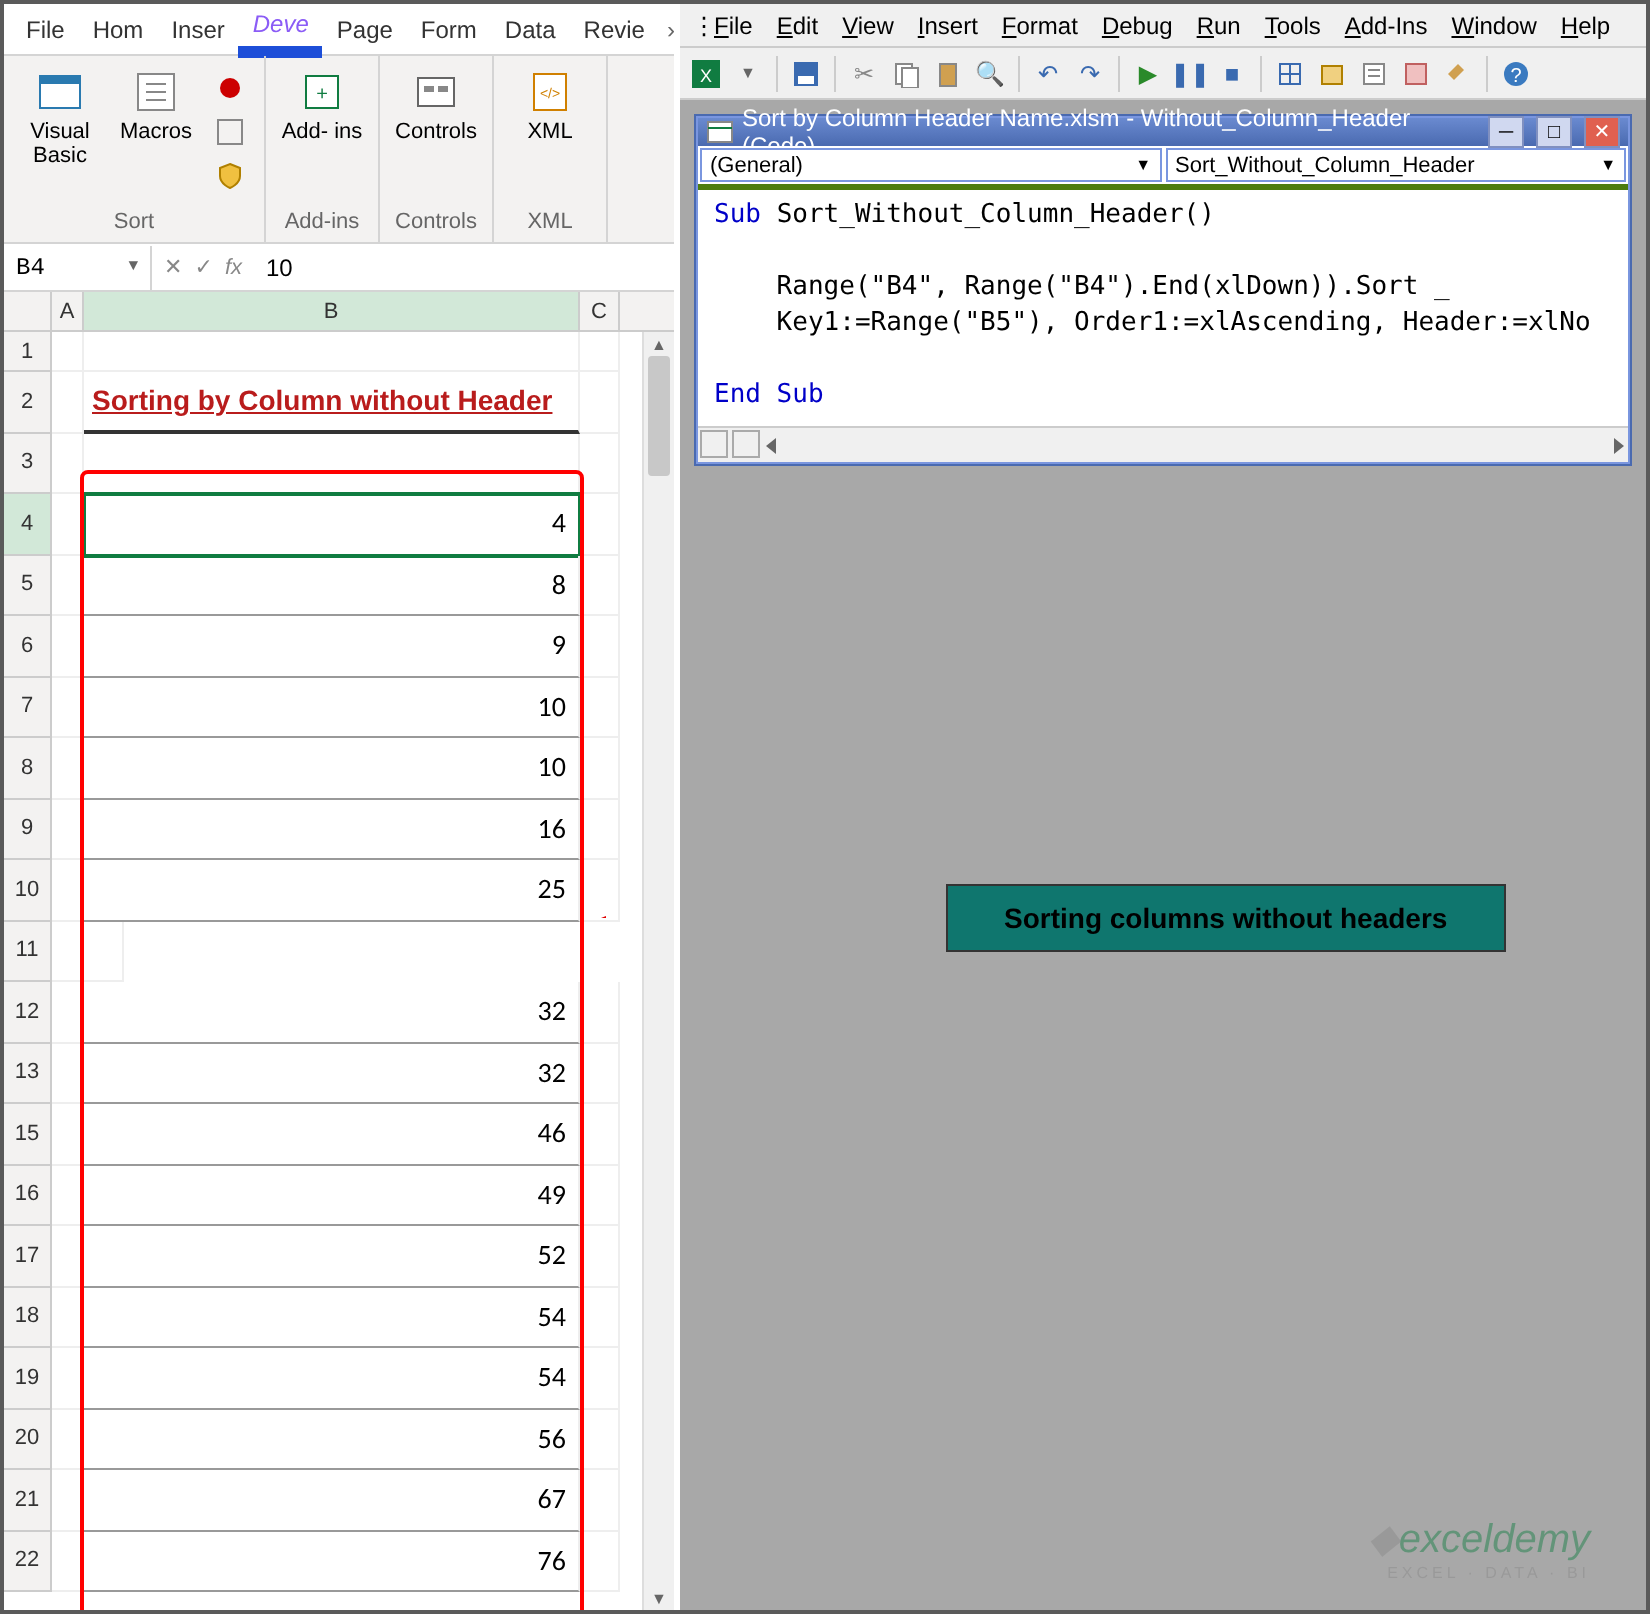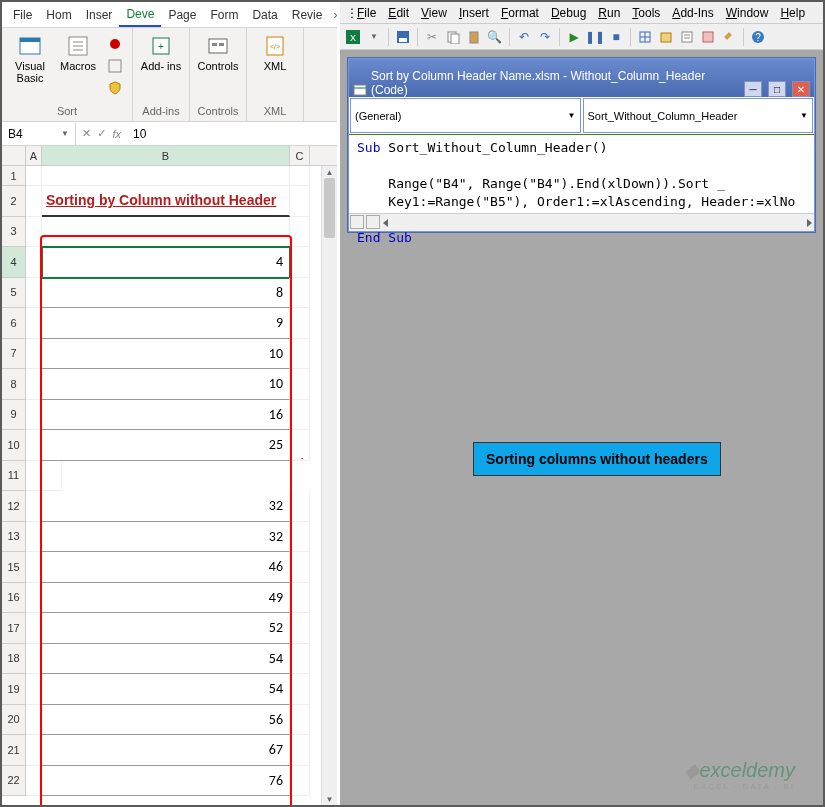--- a/index.html
+++ b/index.html
@@ -2,35 +2,35 @@
 <html><head>
 <meta charset="utf-8">
 <style>
 * { box-sizing: border-box; margin: 0; padding: 0; }
 body { font-family: "Segoe UI", Tahoma, sans-serif; font-size: 12px; background: #fff; width: 825px; height: 807px; position: relative; overflow: hidden; border: 2px solid #5a5a5a; }
 
 
 .excel-panel { position: absolute; left: 0; top: 0; width: 335px; height: 803px; background: #fff; }
 .ribbon-tabs { height: 26px; background: #fff; display: flex; align-items: center; border-bottom: 1px solid #d4d4d4; padding-left: 4px; font-size: 12px; }
 .ribbon-tab { padding: 4px 7px; cursor: pointer; color: #333; }
-.ribbon-tab.active { border-bottom: 2px solid #1d4ed8; color: #15803d; }
+.ribbon-tab.active { border-bottom: 6px solid #1d4ed8; color: #8b5cf6; font-style: italic; }
 .ribbon-scroll { padding: 0 4px; color: #666; }
 
 .ribbon-body { height: 94px; background: #f3f2f1; border-bottom: 1px solid #d4d4d4; display: flex; }
 .ribbon-group { display: flex; flex-direction: column; align-items: center; border-right: 1px solid #d4d4d4; padding: 4px 6px 2px 6px; }
 .ribbon-group-items { display: flex; gap: 4px; flex: 1; }
 .ribbon-big-btn { display: flex; flex-direction: column; align-items: center; justify-content: flex-start; width: 44px; cursor: pointer; padding-top: 2px; }
 .ribbon-big-btn .icon { width: 24px; height: 24px; display: flex; align-items: center; justify-content: center; }
 .ribbon-big-btn .lbl { font-size: 11px; text-align: center; line-height: 12px; margin-top: 2px; }
 .ribbon-small-col { display: flex; flex-direction: column; gap: 2px; justify-content: flex-start; padding-top: 2px; }
 .ribbon-small-btn { width: 22px; height: 20px; display: flex; align-items: center; justify-content: center; cursor: pointer; }
 .ribbon-group-label { font-size: 11px; color: #666; text-align: center; padding-bottom: 2px; }
 
 .namebox-row { height: 24px; background: #fff; border-bottom: 1px solid #d4d4d4; display: flex; align-items: center; }
-.namebox { width: 74px; height: 22px; border-right: 1px solid #d4d4d4; padding: 0 6px; display: flex; align-items: center; justify-content: space-between; font-size: 12px; }
+.namebox { width: 74px; height: 22px; border-right: 1px solid #d4d4d4; padding: 0 6px; display: flex; align-items: center; justify-content: space-between; font-size: 12px; font-family: Liberation Mono, monospace; }
 .namebox .dd { font-size: 8px; color: #666; }
 .fx-btns { display: flex; align-items: center; gap: 6px; padding: 0 6px; color: #888; font-size: 11px; }
 .fx-label { font-style: italic; }
 .formula-bar { flex: 1; padding: 0 6px; font-size: 12px; }
 
 .grid-area { position: relative; height: calc(100% - 144px); overflow: hidden; }
 .col-headers { height: 20px; display: flex; background: #f3f2f1; border-bottom: 1px solid #ccc; }
 .corner { width: 24px; border-right: 1px solid #ccc; background: #f3f2f1; }
 .col-h { border-right: 1px solid #ccc; display: flex; align-items: center; justify-content: center; font-size: 11px; color: #333; background: #f3f2f1; }
 .col-h.sel { background: #d2e8d8; }
@@ -63,39 +63,39 @@
 .vbe-panel { position: absolute; left: 338px; top: 0; right: 0; height: 803px; background: #a8a8a8; }
 .vbe-menu { height: 22px; background: #f0f0f0; display: flex; align-items: center; padding: 0 6px; gap: 2px; border-bottom: 1px solid #ccc; font-size: 12px; }
 .vbe-menu .sep { width: 4px; }
 .vbe-menu-item { padding: 2px 5px; cursor: pointer; }
 .vbe-menu-item u { text-decoration: underline; }
 .vbe-toolbar { height: 26px; background: #f0f0f0; display: flex; align-items: center; padding: 0 4px; gap: 3px; border-bottom: 1px solid #ccc; }
 .tb-btn { width: 18px; height: 18px; display: flex; align-items: center; justify-content: center; cursor: pointer; font-size: 12px; }
 .tb-sep { width: 1px; height: 18px; background: #ccc; margin: 0 2px; }
 
 .code-window { position: absolute; left: 8px; top: 56px; right: 8px; height: 174px; background: #fff; border: 1px solid #7a96df; box-shadow: 0 0 0 1px #4a6ab0; }
-.code-title { height: 38px; background: linear-gradient(#6a8ad0, #4a6ab0); color: #fff; display: flex; align-items: flex-end; padding: 0 4px; font-size: 12px; gap: 4px; }
+.code-title { height: 14px; background: linear-gradient(#6a8ad0, #4a6ab0); color: #fff; display: flex; align-items: center; padding: 0 4px; font-size: 12px; gap: 4px; }
 .code-title .icon { width: 14px; height: 14px; }
 .code-title .ttl { flex: 1; }
 .code-title .wbtn { width: 18px; height: 16px; background: #d0d8f0; color: #000; display: flex; align-items: center; justify-content: center; font-size: 10px; cursor: pointer; border: 1px solid #8090c0; margin-left: 2px; }
 .code-title .wbtn.close { background: #e06050; color: #fff; }
-.code-dropdowns { height: 38px; display: flex; border-bottom: 1px solid #4d7c0f; }
+.code-dropdowns { height: 22px; display: flex; border-bottom: 3px solid #4d7c0f; }
 .code-dd { flex: 1; border: 1px solid #7a96df; margin: 1px; display: flex; align-items: center; justify-content: space-between; padding: 0 4px; font-size: 11px; background: #fff; cursor: pointer; }
 .code-dd .arr { font-size: 8px; }
 .code-body { font-family: Consolas, monospace; font-size: 13px; padding: 4px 8px; line-height: 18px; white-space: pre; overflow: hidden; height: 108px; }
 .kw { color: #0000c8; }
 .code-statusbar { position: absolute; bottom: 0; left: 0; right: 0; height: 18px; background: #f0f0f0; border-top: 1px solid #ccc; display: flex; }
 .code-statusbar .seg { width: 14px; height: 14px; border: 1px solid #aaa; margin: 1px; }
 .code-statusbar .hscroll { flex: 1; display: flex; align-items: center; padding: 0 12px; position: relative; }
 .code-statusbar .hscroll::before, .code-statusbar .hscroll::after { content: ""; position: absolute; width: 0; height: 0; border-top: 4px solid transparent; border-bottom: 4px solid transparent; }
 .code-statusbar .hscroll::before { left: 2px; border-right: 5px solid #666; }
 .code-statusbar .hscroll::after { right: 2px; border-left: 5px solid #666; }
 
 
-.annotation-box { position: absolute; left: 471px; top: 440px; background: #0ea5e9; border: 1px solid #333; padding: 8px 12px; font-size: 14px; font-weight: bold; font-family: Arial, sans-serif; }
+.annotation-box { position: absolute; left: 471px; top: 440px; background: #0f766e; border: 1px solid #333; padding: 8px 28px; font-size: 14px; font-weight: bold; font-family: Arial, sans-serif; }
 .annotation-arrow { position: absolute; left: 291px; top: 455px; width: 180px; height: 2px; }
 .annotation-arrow line { stroke: #e00000; stroke-width: 1.5; }
 .annotation-arrow polygon { fill: #e00000; }
 
 .watermark { position: absolute; right: 28px; bottom: 14px; opacity: 0.45; text-align: right; }
 .watermark .w1 { color: #107c41; font-size: 20px; font-weight: 300; font-style: italic; font-family: Arial, sans-serif; }
 .watermark .w2 { color: #888; font-size: 8px; letter-spacing: 2px; }
 </style>
 </head>
 <body>

